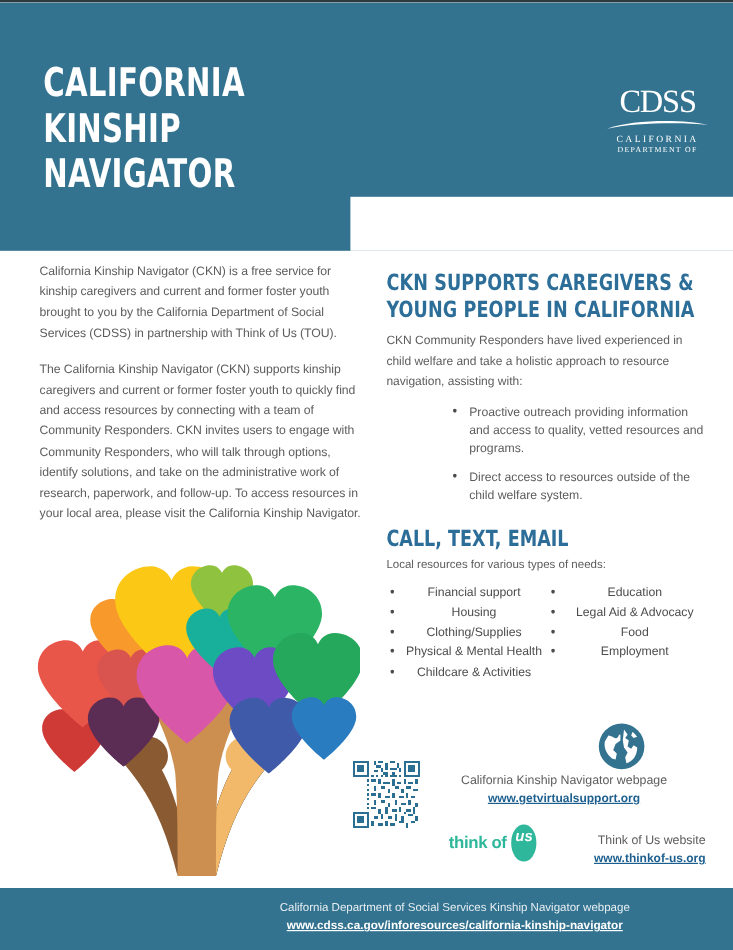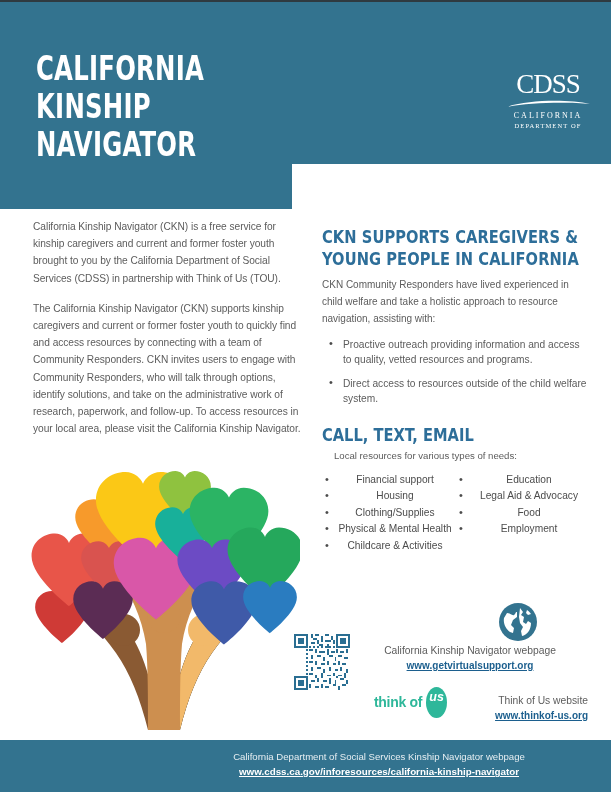--- a/index.html
+++ b/index.html
@@ -141,20 +141,21 @@
     padding: 0 0 0 21px;
     list-style: none;
   }
   ul.bullets li {
     position: relative;
     color: #5c5c5c;
     font-size: 10.2px;
     line-height: 15px;
     margin-bottom: 9px;
     padding-left: 0;
+    margin-left: 48px;
   }
   ul.bullets li:before {
     content: "\2022";
     position: absolute;
     left: -14px;
     top: -1px;
     color: #4a4a4a;
     font-size: 11px;
   }
 
@@ -166,21 +167,21 @@
     line-height: 22px;
     margin: 18px 0 3px 0;
     transform: scaleX(0.88);
     transform-origin: left top;
     width: 113%;
   }
   .needs-intro {
     color: #5c5c5c;
     font-size: 9.6px;
     line-height: 14px;
-    margin: 0 0 9px 12px;
+    margin: 0 0 9px 0;
   }
   .needs-wrap {
     display: flex;
     gap: 0px;
   }
   .needs-col {
     width: 50%;
   }
   ul.needs {
     margin: 0;

